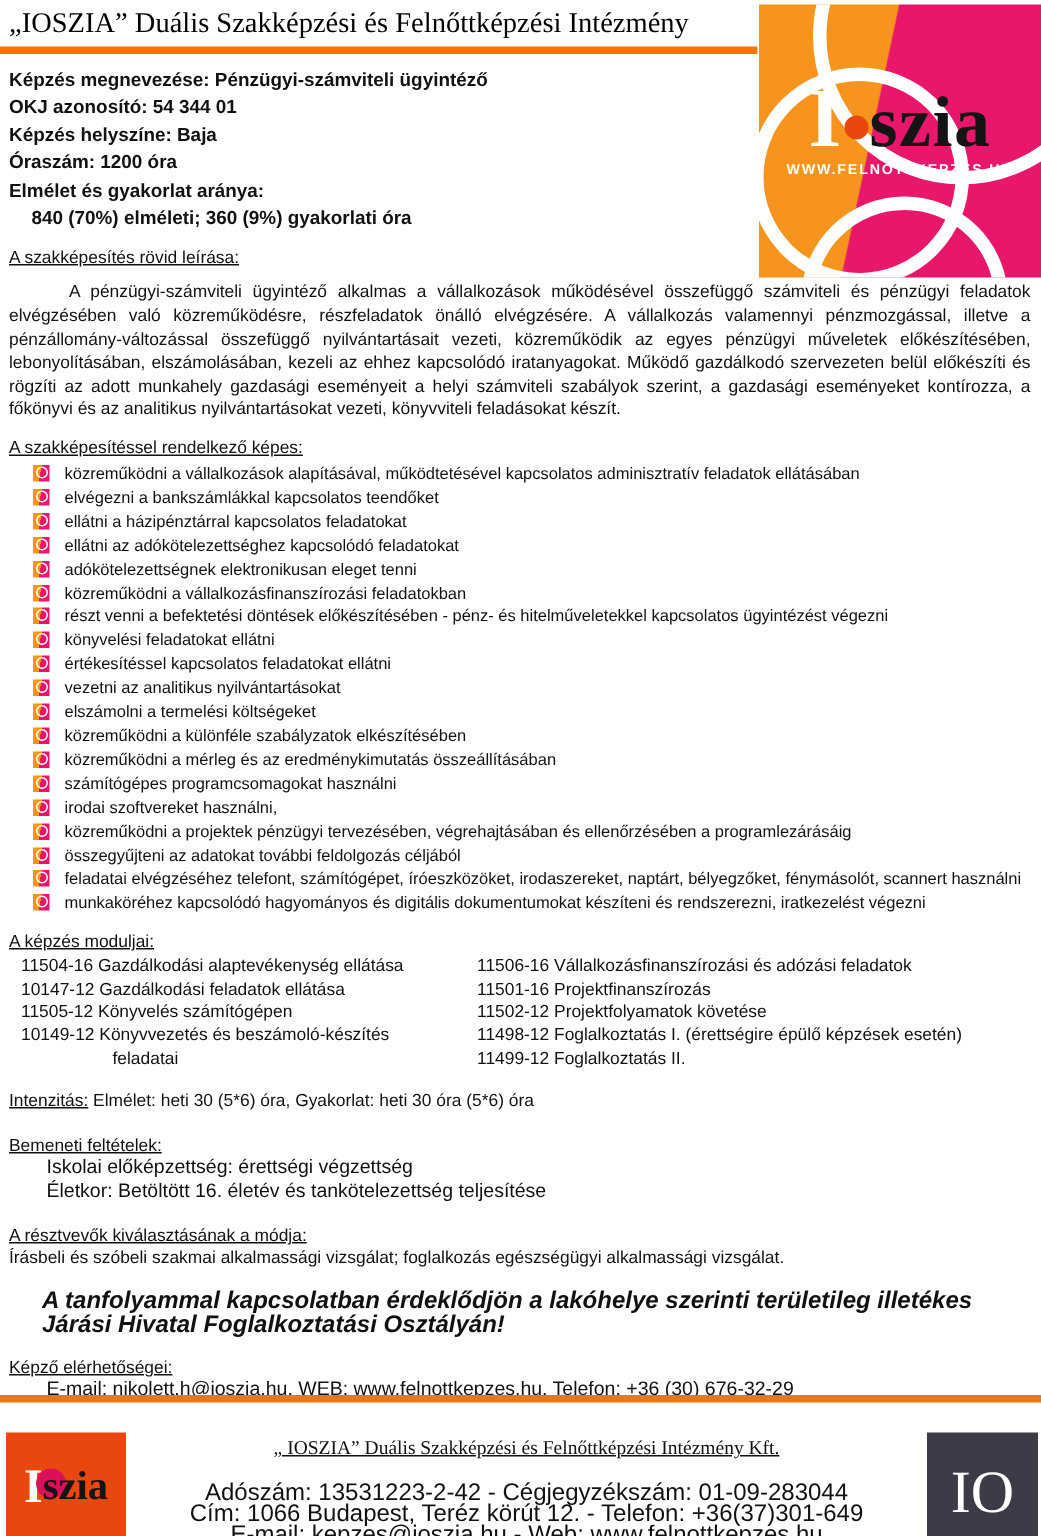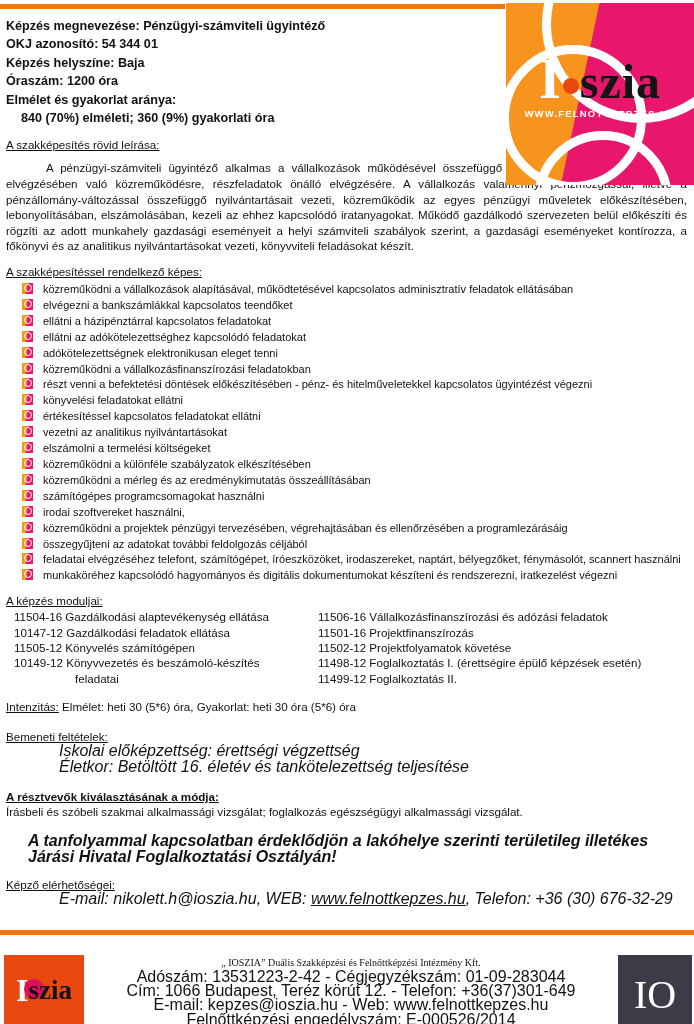--- a/index.html
+++ b/index.html
@@ -43,47 +43,48 @@
                       border:1px solid #fff;border-radius:50%;}
 
   .modules{display:flex;margin:2px 0 0 14px;font-size:11.6px;line-height:15.4px;}
   .mcol-left{width:272px;}
   .mcol-right{margin-left:32px;flex:1;}
   .mitem{padding-left:61px;text-indent:-61px;}
 
   .intensity{margin:14px 0 0 6px;font-size:11.6px;}
   .u{text-decoration:underline;}
 
-  .entry-line,.contact-line{margin-left:59px;font-size:16px;line-height:15.6px;font-style:italic;}
+  .entry-line,.contact-line{margin-left:31px;font-size:13px;line-height:15.6px;}
   .sel-text{margin:2px 6px 0 6px;font-size:11.6px;}
   .notice{margin:15px 28px 0;text-align:left;font-weight:bold;font-style:italic;
           font-size:16px;line-height:15.6px;}
 
   
   .footer-rule{position:absolute;top:930px;left:0;width:694px;height:5px;background:#F2760D;}
   .footer{position:absolute;top:945px;left:0;width:694px;display:flex;align-items:flex-start;}
   .flogo{margin:10px 0 0 4px;width:80px;height:70px;background:#E8470E;
          display:flex;align-items:center;justify-content:center;
          font-family:"Liberation Serif",serif;line-height:1;}
   .flogo .fi{color:#ffffff;font-size:32px;font-weight:bold;}
   .flogo .fs{position:relative;color:#141414;font-size:27px;font-weight:bold;z-index:1;}
   .flogo .fs::before{content:'';position:absolute;left:-4px;top:2px;width:20px;height:20px;
                      background:#DC0F5A;border-radius:50%;z-index:-1;}
   .fcenter{flex:1;text-align:center;margin-top:12px;}
-  .fcompany{font-family:"Liberation Serif",serif;font-size:10px;margin-bottom:2px;}
+  .fcompany{font-family:"Liberation Serif",serif;font-size:13px;margin-bottom:16px;text-decoration:underline;}
   .fline{font-size:16px;line-height:14.2px;}
   .flogo-right{margin:10px 2px 0 0;width:74px;height:78px;background:#3C3C48;
                display:flex;align-items:center;justify-content:center;
                font-family:"Liberation Serif",serif;color:#fff;font-size:40px;}
 </style>
 </head>
 <body>
 
 <div class="page">
 
+  <div class="title">„IOSZIA” Duális Szakképzési és Felnőttképzési Intézmény</div>
   <div class="orange-rule"></div>
 
   <div class="logo">
     <div class="ring ring2"></div>
     <div class="ring ring1"></div>
     <div class="ring ring3"></div>
     <div class="logo-text">
       <span class="logo-i">I</span><span class="logo-o"></span><span class="logo-szia">szia</span>
       <div class="logo-site">WWW.FELNOTTKEPZES.HU</div>
     </div>
@@ -199,21 +200,21 @@
   </div>
 
   <div class="intensity">
     <span class="u">Intenzitás:</span><span> Elmélet: heti 30 (5*6) óra, Gyakorlat: heti 30 óra (5*6) óra</span>
   </div>
 
   <div class="sec-heading" style="margin-top:17px;">Bemeneti feltételek:</div>
   <div class="entry-line">Iskolai előképzettség: érettségi végzettség</div>
   <div class="entry-line">Életkor: Betöltött 16. életév és tankötelezettség teljesítése</div>
 
-  <div class="sec-heading" style="margin-top:16px;font-weight:bold;">A résztvevők kiválasztásának a módja:</div>
+  <div class="sec-heading" style="margin-top:16px;">A résztvevők kiválasztásának a módja:</div>
   <div class="sel-text">Írásbeli és szóbeli szakmai alkalmassági vizsgálat; foglalkozás egészségügyi alkalmassági vizsgálat.</div>
 
   <div class="notice">A tanfolyammal kapcsolatban érdeklődjön a lakóhelye szerinti területileg illetékes Járási Hivatal Foglalkoztatási Osztályán!</div>
 
   <div class="sec-heading" style="margin-top:13px;">Képző elérhetőségei:</div>
   <div class="contact-line">
     <span>E-mail: nikolett.h@ioszia.hu, WEB: </span><span class="u">www.felnottkepzes.hu</span><span>, Telefon: +36 (30) 676-32-29</span>
   </div>
 
   <div class="footer-rule"></div>

